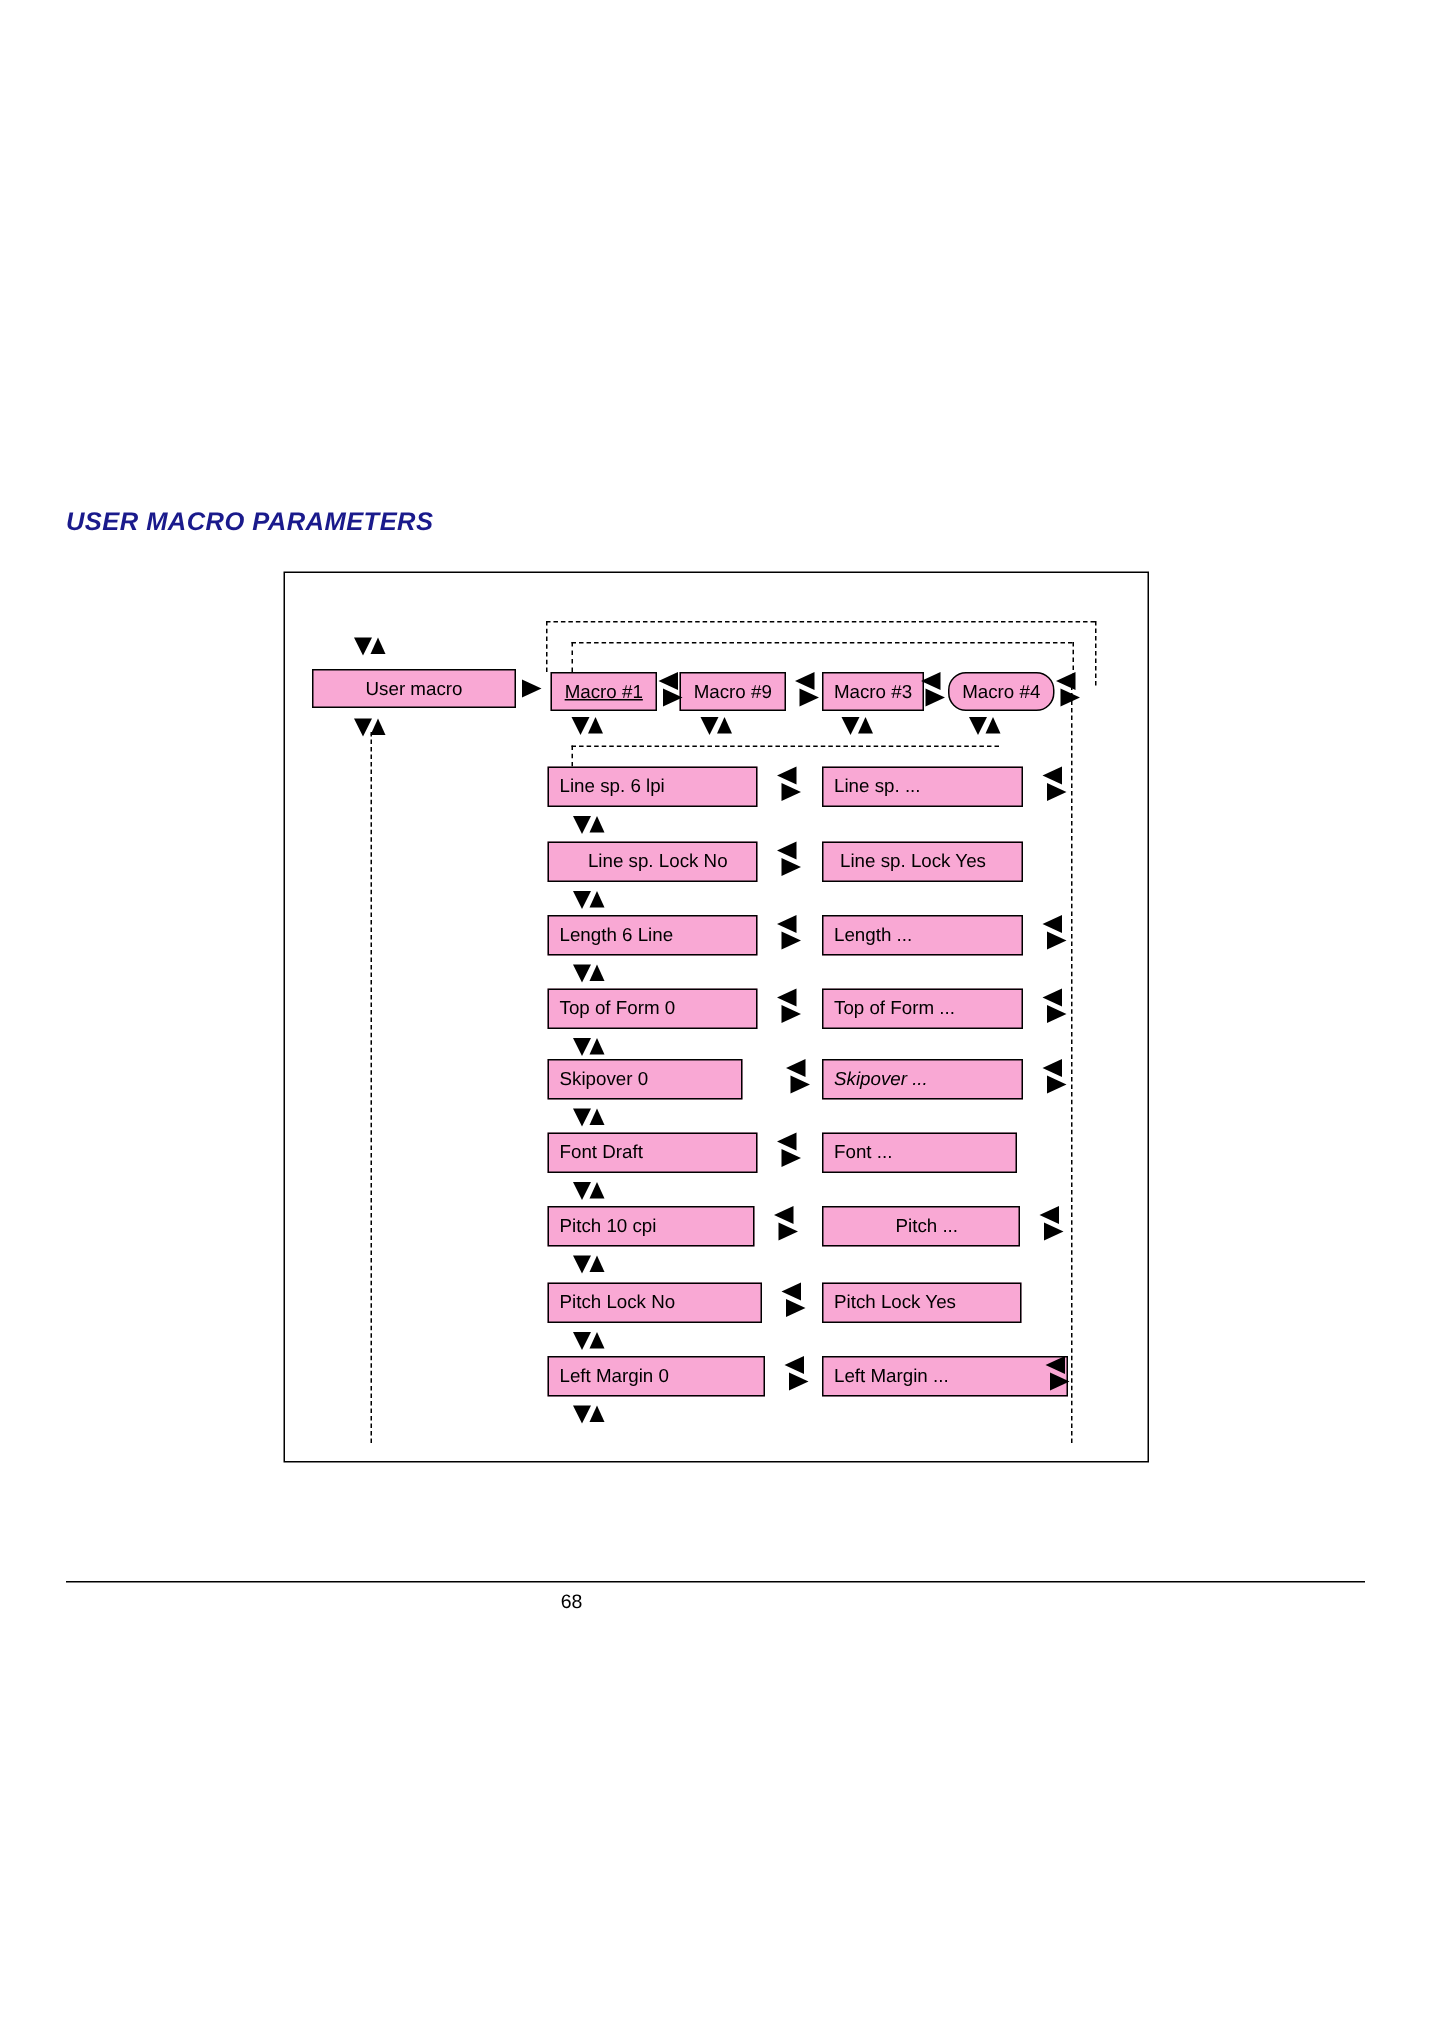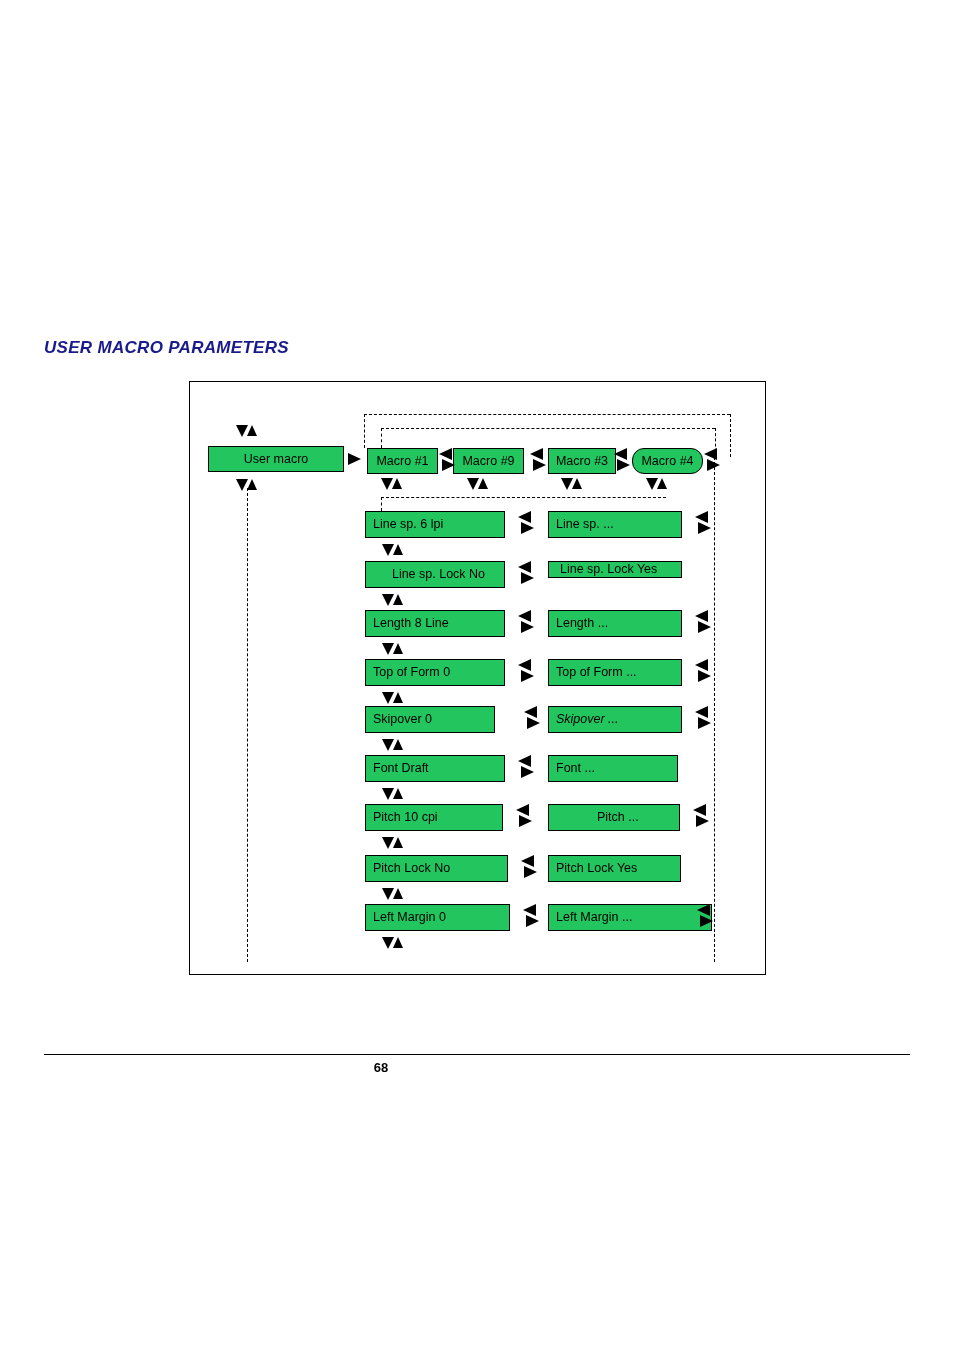--- a/index.html
+++ b/index.html
@@ -38,21 +38,21 @@
     height: 594px;
     border: 1.6px solid #000;
     box-sizing: border-box;
   }
 
   
   .node {
     position: absolute;
     box-sizing: border-box;
     border: 1.4px solid #000;
-    background: #22c55e;
+    background: #f9a8d4;
     font-size: 12.5px;
     line-height: 1;
     color: #000;
     display: flex;
     align-items: center;
     white-space: nowrap;
     z-index: 6;
   }
   .node.left-pad  { padding-left: 7px; }
   .node.center    { justify-content: center; }
@@ -147,21 +147,20 @@
     border-top: 1.6px solid #000;
   }
   #page-number {
     position: absolute;
     left: 0;
     top: 1060px;
     width: 762px;
     text-align: center;
     font-size: 13px;
     color: #000;
-    font-weight: bold;
   }
 </style>
 </head>
 <body>
 
 <div id="section-title">USER MACRO PARAMETERS</div>
 
 <div id="diagram-frame"></div>
 
 <div class="dash-v" style="left:364px; top:414px;  height:34px;"></div>
@@ -180,21 +179,21 @@
 <div class="dash-v" style="left:247px; top:488px;  height:474px;"></div>
 
 <div class="node center" style="left:208px; top:446px; width:136px; height:26px;">
   <span>User macro</span>
 </div>
 <div class="vpair" style="left:235px; top:424px;"></div>
 <div class="vpair" style="left:235px; top:478px;"></div>
 
 <div class="rarrow" style="left:348px; top:453px;"></div>
 
-<div class="node center" style="left:367px; top:448px; width:71px; height:26px;">
+<div class="node center" style="left:367px; top:448px; width:71px; height:26px;text-decoration:underline;">
   <span>Macro #1</span>
 </div>
 <div class="hpair" style="left:438px; top:448px;"></div>
 <div class="vpair" style="left:380px; top:477px;"></div>
 
 <div class="node center" style="left:453px; top:448px; width:71px; height:26px;">
   <span>Macro #9</span>
 </div>
 <div class="hpair" style="left:529px; top:448px;"></div>
 <div class="vpair" style="left:466px; top:477px;"></div>
@@ -218,26 +217,26 @@
     <div class="hpair" style="left: 517px; top: 511px;"></div>
     <div class="node left-pad" style="left: 548px; top: 511px; width: 134px; height: 27px;">
       <span>Line sp. ...</span>
     </div>
     <div class="hpair" style="left: 694px; top: 511px;"></div>
     <div class="vpair" style="left: 381px; top: 543px;"></div>
     <div class="node left-pad" style="left: 365px; top: 561px; width: 140px; height: 27px; justify-content: center;">
       <span>Line sp. Lock No</span>
     </div>
     <div class="hpair" style="left: 517px; top: 561px;"></div>
-    <div class="node left-pad" style="left: 548px; top: 561px; width: 134px; height: 17px; padding-left: 11px;">
+    <div class="node left-pad" style="left: 548px; top: 561px; width: 134px; height: 27px; padding-left: 11px;">
       <span>Line sp. Lock Yes</span>
     </div>
     <div class="vpair" style="left: 381px; top: 593px;"></div>
     <div class="node left-pad" style="left: 365px; top: 610px; width: 140px; height: 27px;">
-      <span>Length 8 Line</span>
+      <span>Length 6 Line</span>
     </div>
     <div class="hpair" style="left: 517px; top: 610px;"></div>
     <div class="node left-pad" style="left: 548px; top: 610px; width: 134px; height: 27px;">
       <span>Length ...</span>
     </div>
     <div class="hpair" style="left: 694px; top: 610px;"></div>
     <div class="vpair" style="left: 381px; top: 642px;"></div>
     <div class="node left-pad" style="left: 365px; top: 659px; width: 140px; height: 27px;">
       <span>Top of Form 0</span>
     </div>

